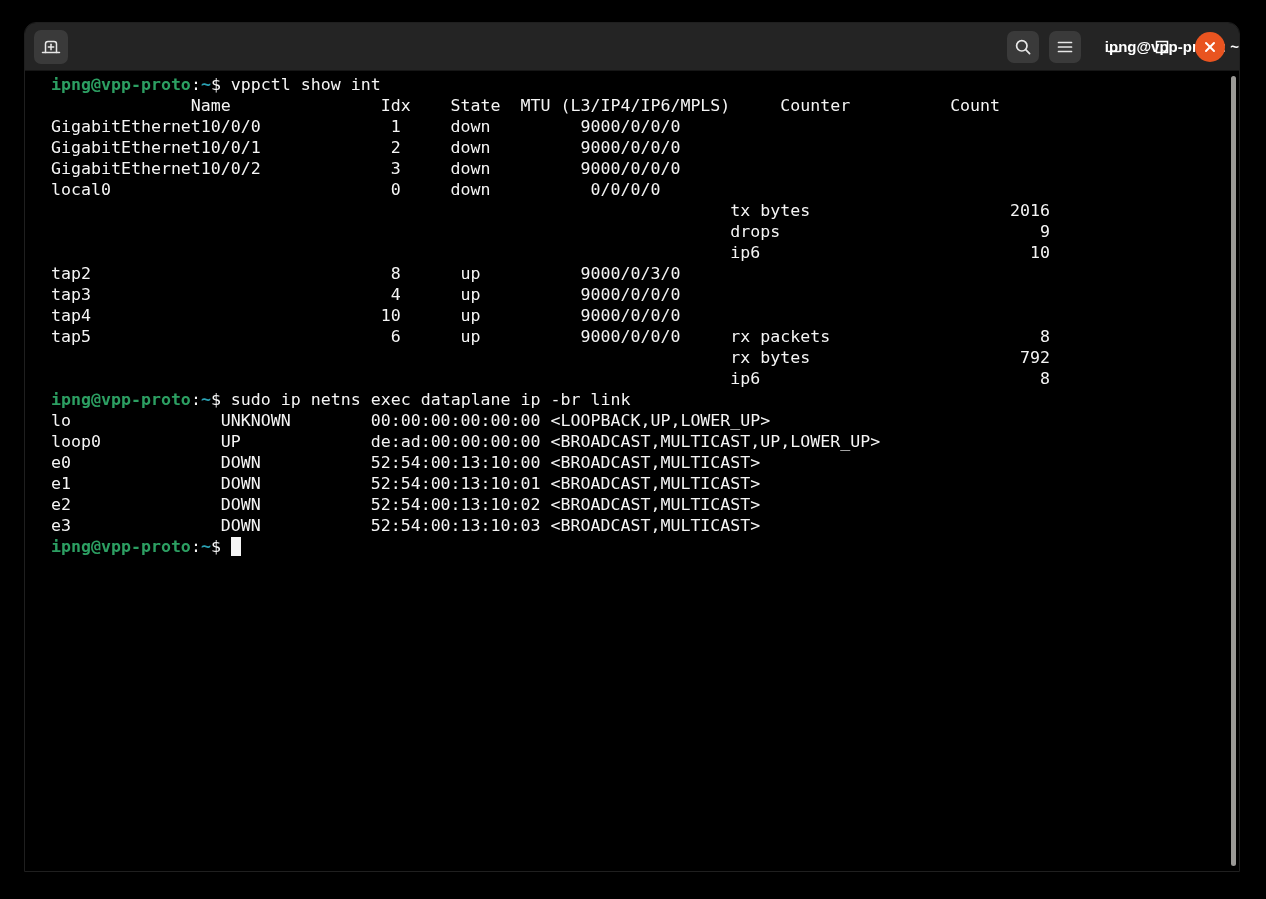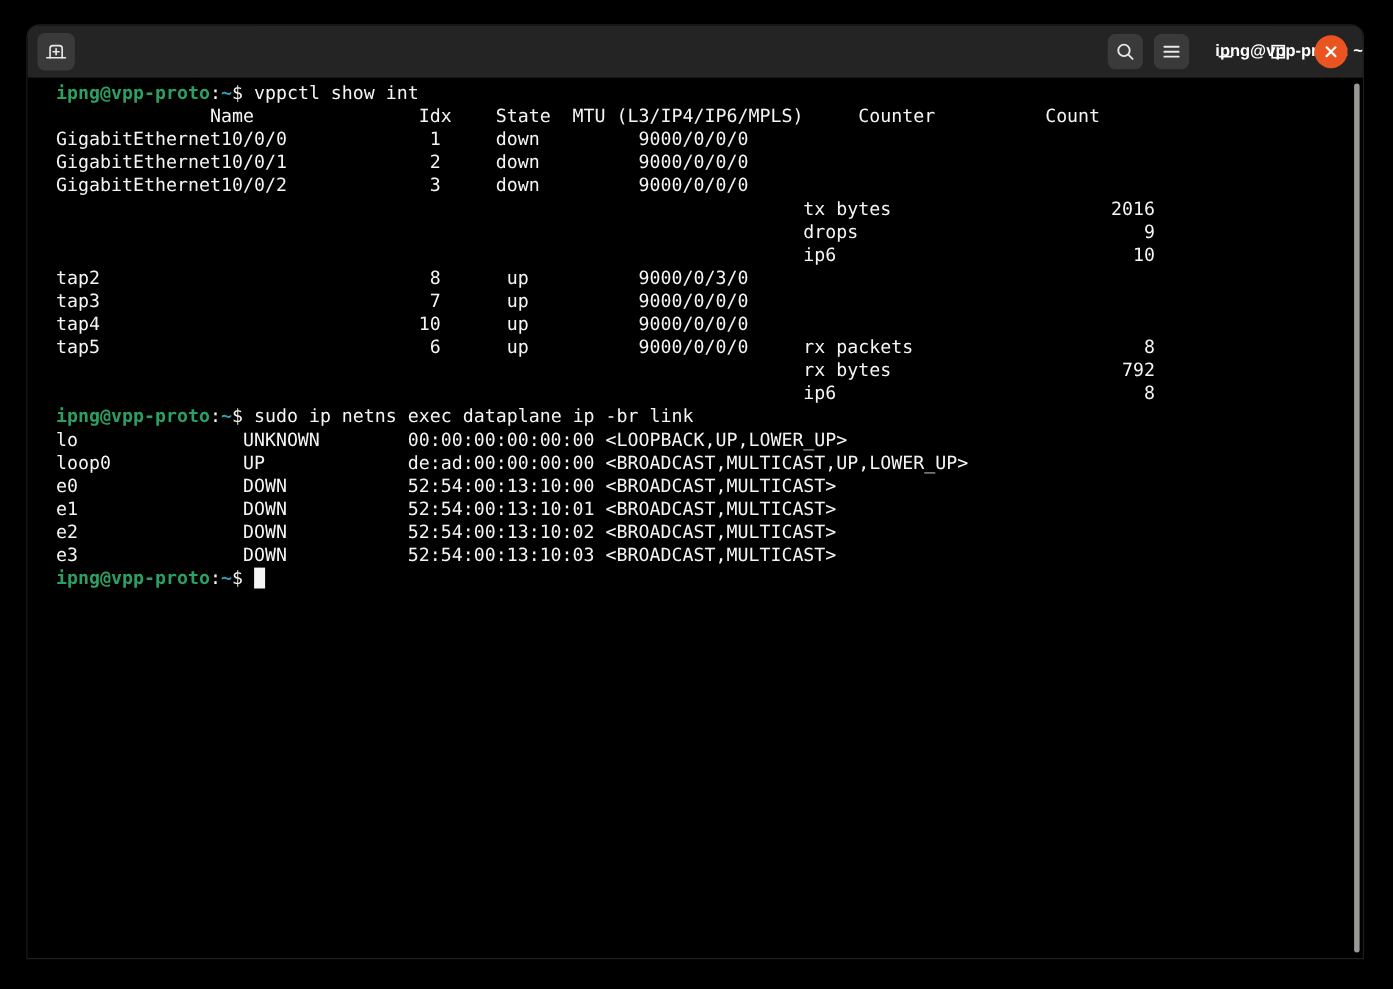--- a/index.html
+++ b/index.html
@@ -166,25 +166,26 @@
       </div>
     </div>
 
     <div id="terminal">
       <div id="terminal-output">
           <div class="term-line"><span class="seg-green">ipng@vpp-proto</span><span class="seg-fg">:</span><span class="seg-cyan">~</span><span class="seg-fg">$ </span><span class="seg-fg">vppctl show int</span></div>
           <div class="term-line"><span class="seg-fg">              Name               Idx    State  MTU (L3/IP4/IP6/MPLS)     Counter          Count</span></div>
           <div class="term-line"><span class="seg-fg">GigabitEthernet10/0/0             1     down         9000/0/0/0</span></div>
           <div class="term-line"><span class="seg-fg">GigabitEthernet10/0/1             2     down         9000/0/0/0</span></div>
           <div class="term-line"><span class="seg-fg">GigabitEthernet10/0/2             3     down         9000/0/0/0</span></div>
+          <div class="term-line"><span class="seg-fg">local0                            0     down          0/0/0/0</span></div>
           <div class="term-line"><span class="seg-fg">                                                                    tx bytes                    2016</span></div>
           <div class="term-line"><span class="seg-fg">                                                                    drops                          9</span></div>
           <div class="term-line"><span class="seg-fg">                                                                    ip6                           10</span></div>
           <div class="term-line"><span class="seg-fg">tap2                              8      up          9000/0/3/0</span></div>
-          <div class="term-line"><span class="seg-fg">tap3                              7      up          9000/0/0/0</span></div>
+          <div class="term-line"><span class="seg-fg">tap3                              4      up          9000/0/0/0</span></div>
           <div class="term-line"><span class="seg-fg">tap4                             10      up          9000/0/0/0</span></div>
           <div class="term-line"><span class="seg-fg">tap5                              6      up          9000/0/0/0     rx packets                     8</span></div>
           <div class="term-line"><span class="seg-fg">                                                                    rx bytes                     792</span></div>
           <div class="term-line"><span class="seg-fg">                                                                    ip6                            8</span></div>
           <div class="term-line"><span class="seg-green">ipng@vpp-proto</span><span class="seg-fg">:</span><span class="seg-cyan">~</span><span class="seg-fg">$ </span><span class="seg-fg">sudo ip netns exec dataplane ip -br link</span></div>
           <div class="term-line"><span class="seg-fg">lo               UNKNOWN        00:00:00:00:00:00 &lt;LOOPBACK,UP,LOWER_UP&gt;</span></div>
           <div class="term-line"><span class="seg-fg">loop0            UP             de:ad:00:00:00:00 &lt;BROADCAST,MULTICAST,UP,LOWER_UP&gt;</span></div>
           <div class="term-line"><span class="seg-fg">e0               DOWN           52:54:00:13:10:00 &lt;BROADCAST,MULTICAST&gt;</span></div>
           <div class="term-line"><span class="seg-fg">e1               DOWN           52:54:00:13:10:01 &lt;BROADCAST,MULTICAST&gt;</span></div>
           <div class="term-line"><span class="seg-fg">e2               DOWN           52:54:00:13:10:02 &lt;BROADCAST,MULTICAST&gt;</span></div>

